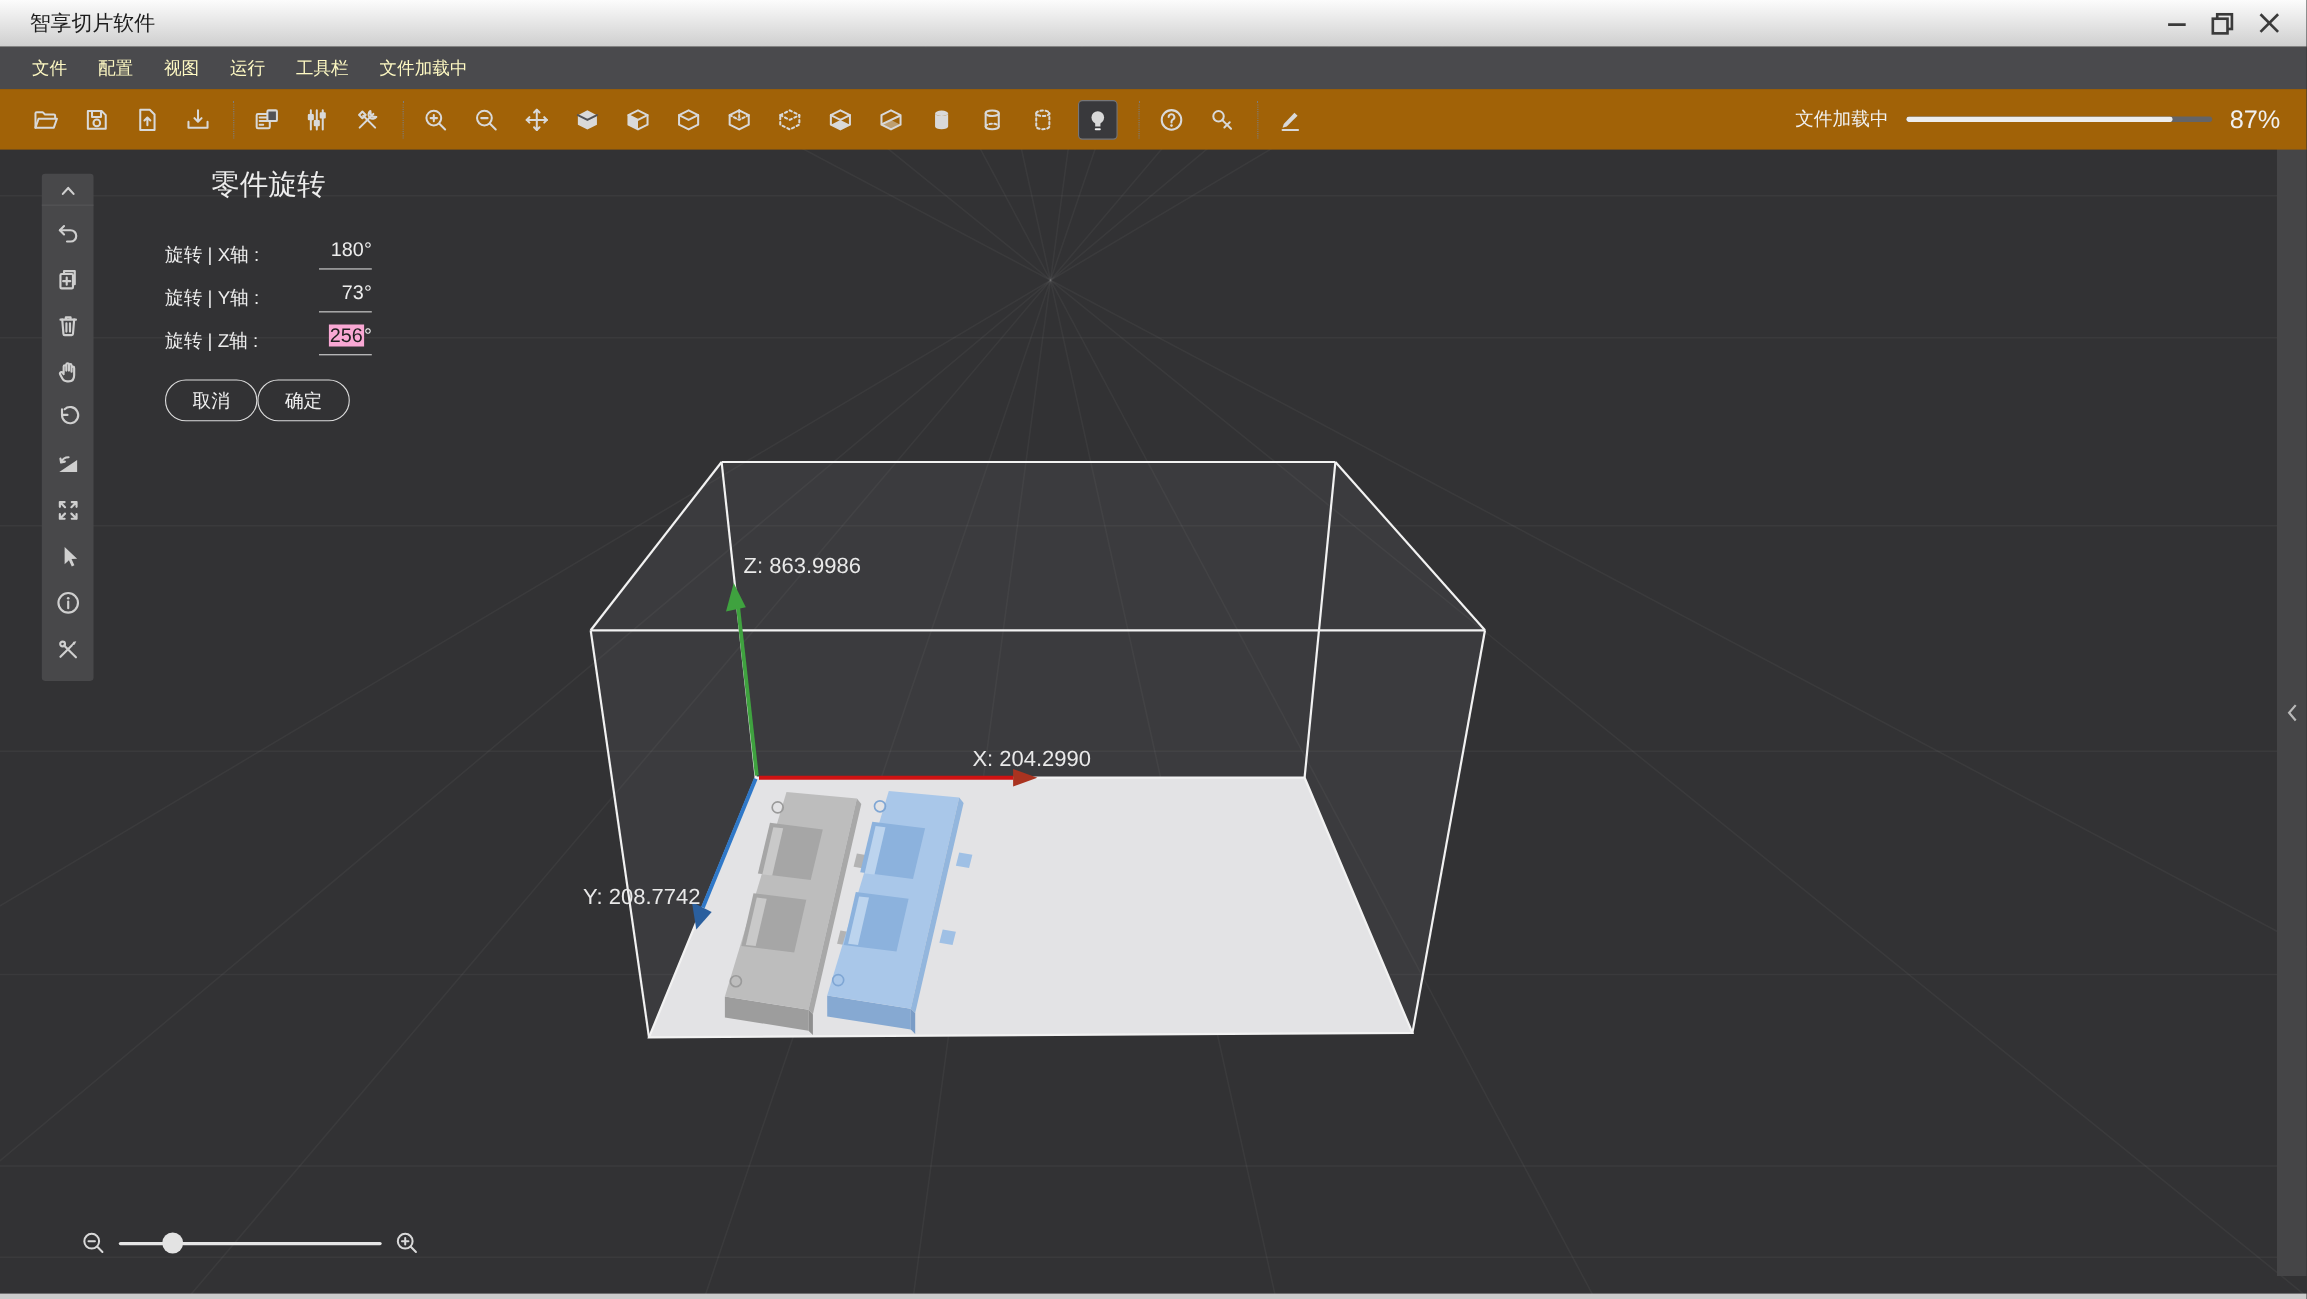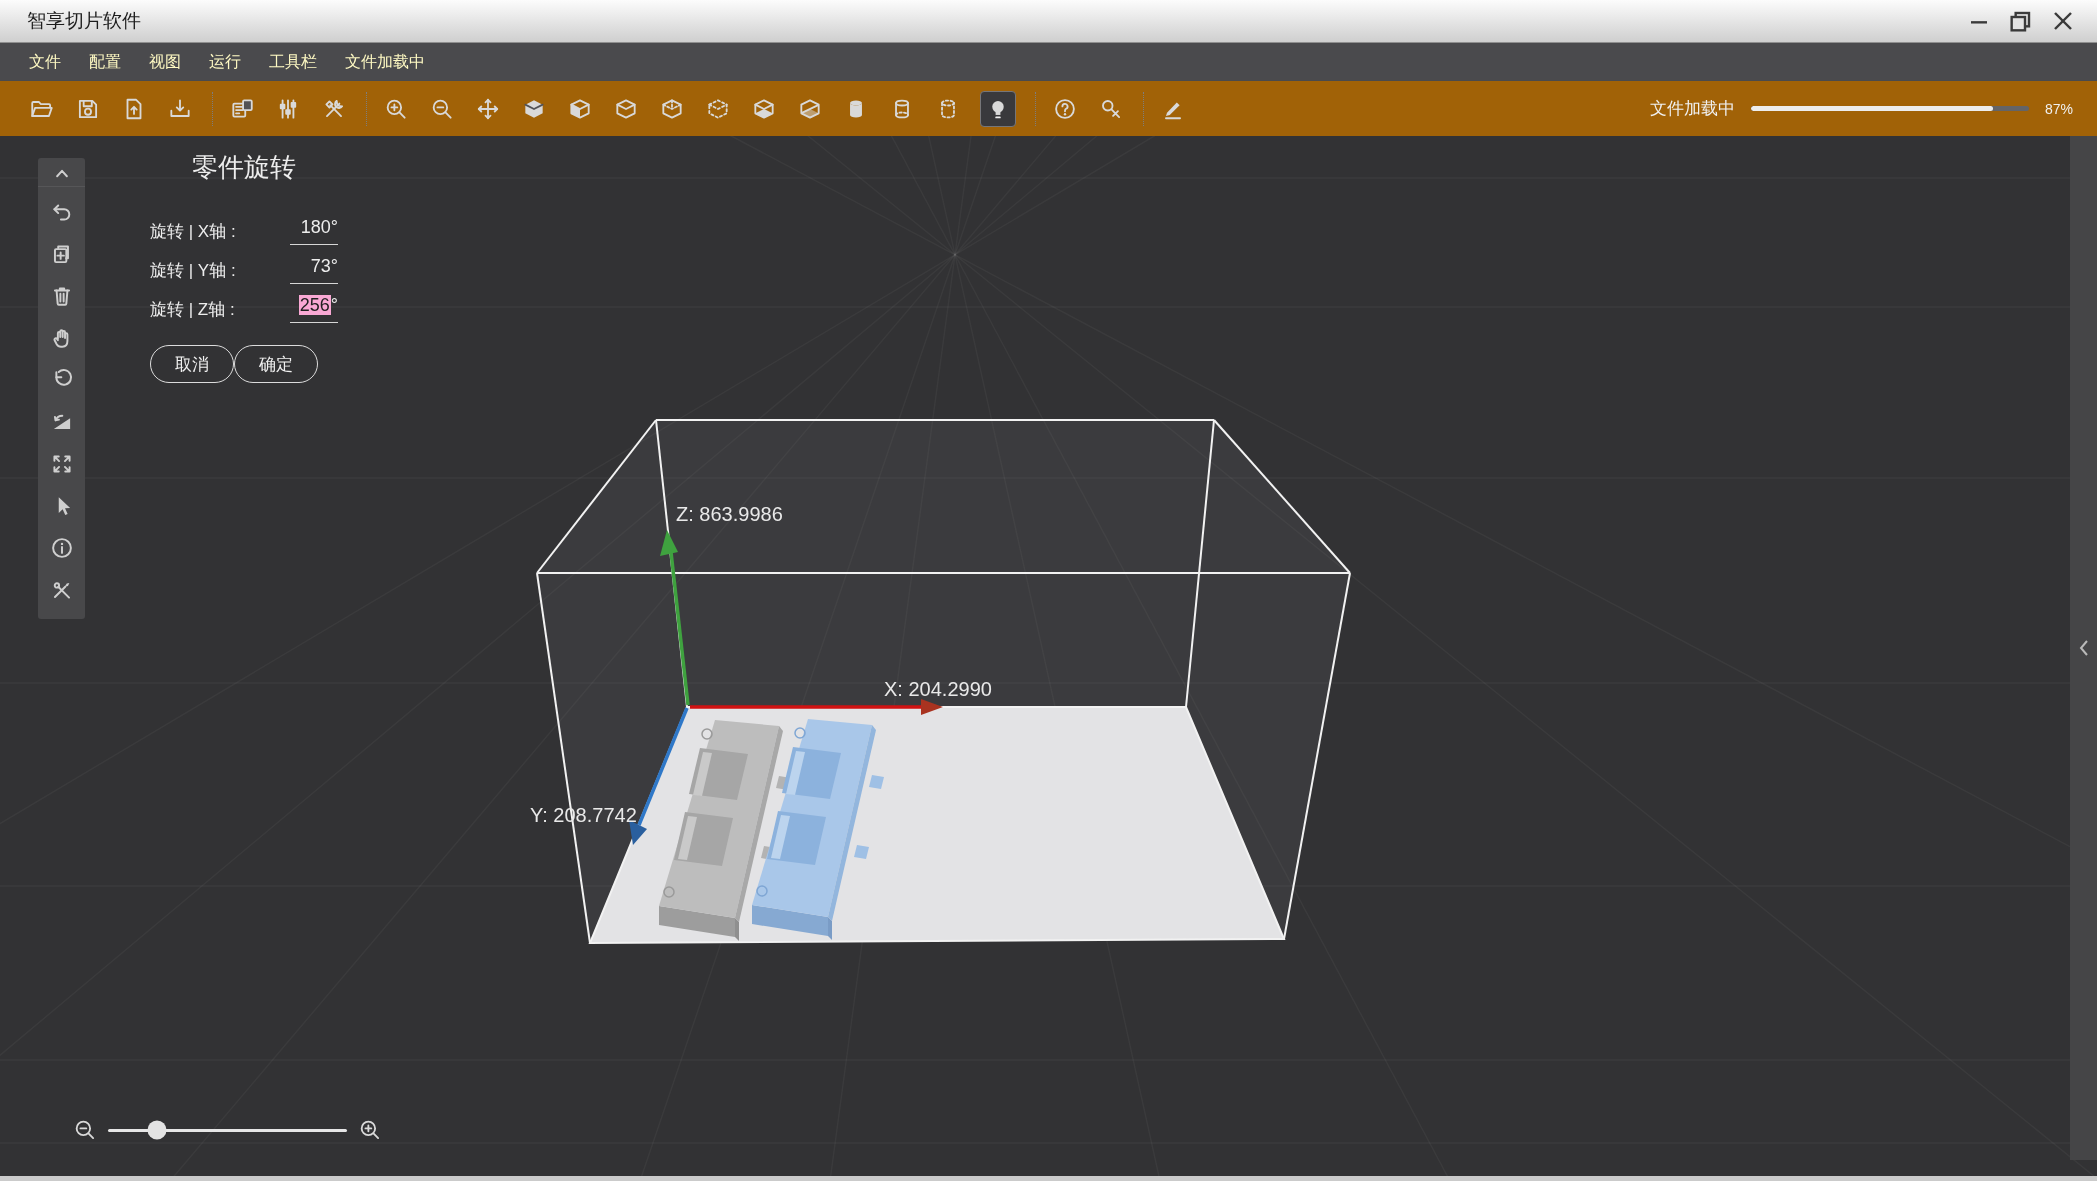--- a/index.html
+++ b/index.html
@@ -32,21 +32,21 @@
   .tb-icon svg{width:26px;height:26px;stroke:#d9d9d9;fill:none;stroke-width:1.7;stroke-linecap:round;stroke-linejoin:round;}
   .tb-icon .fillme{fill:#d9d9d9;stroke:none;}
   .tb-sep{width:1px;height:34px;margin:0 14px 0 0;border-left:1px dotted #7d7d7d;flex:0 0 auto;}
   .tb-icon.active{
     width:34px;height:34px;background:#39393c;border:1px solid #767679;border-radius:4px;
   }
   .toolbar-right{position:absolute;right:24px;top:0;height:55px;display:flex;align-items:center;gap:16px;}
   .loading-label{font-size:17px;color:#f0f0f0;}
   .progress-track{width:278px;height:5px;border-radius:3px;background:#646467;overflow:hidden;}
   .progress-fill{height:100%;background:#ededed;border-radius:3px;}
-  .loading-percent{font-size:14px;color:#f0f0f0;}
+  .loading-percent{font-size:23px;color:#f0f0f0;}
   
   svg.scene{position:absolute;left:0;top:0;z-index:1;}
   .axis-label{font-size:20px;fill:#e9e9e9;font-family:"Liberation Sans","DejaVu Sans",sans-serif;}
   
   .sidebar{
     position:absolute;left:38px;top:158px;width:47px;z-index:6;
     background:#48484a;border-radius:3px;display:flex;flex-direction:column;
     align-items:center;padding:2px 0 8px 0;
   }
   .sb-item{width:47px;height:42px;display:flex;align-items:center;justify-content:center;}

